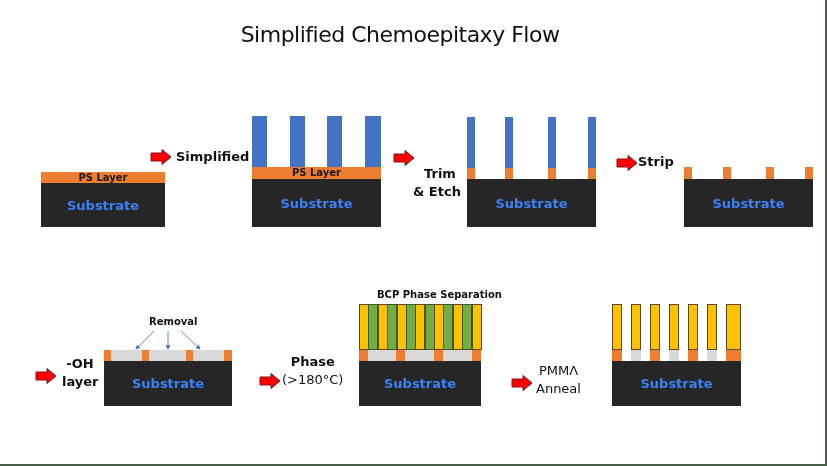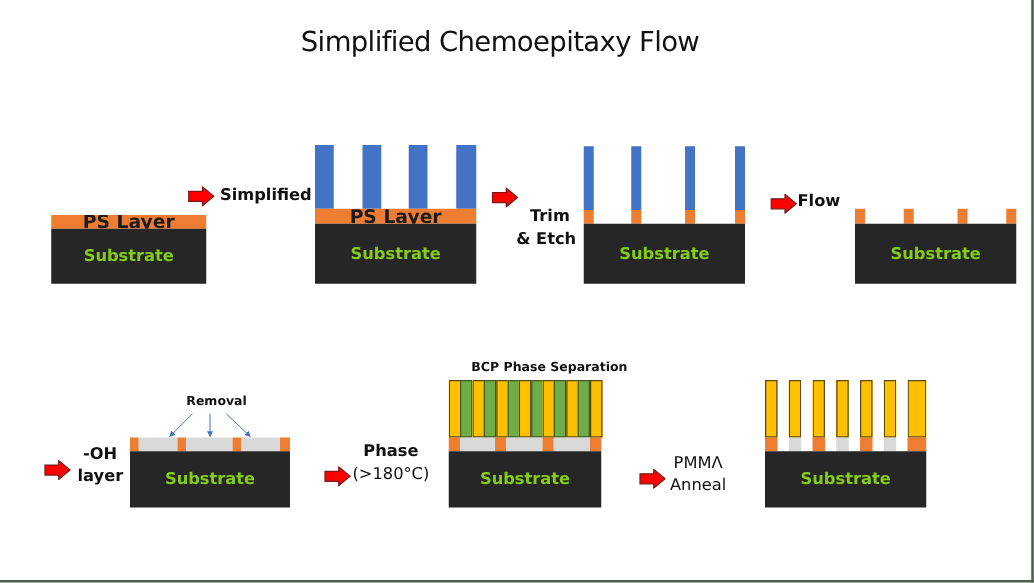--- a/index.html
+++ b/index.html
@@ -1,22 +1,22 @@
 <!DOCTYPE html>
 <html><head>
 <meta charset="utf-8">
 <style>
   html, body { margin:0; padding:0; background:#ffffff; }
   body { width:827px; height:466px; position:relative; overflow:hidden; font-family:"DejaVu Sans", sans-serif; }
   .frame-r { position:absolute; right:0; top:0; width:2px; height:466px; background:#4a5e4c; }
   .frame-b { position:absolute; left:0; bottom:0; width:827px; height:2px; background:#4a5e4c; }
   .title { position:absolute; left:0; width:800px; top:22px; text-align:center; font-weight:normal; font-size:22px; color:#111; letter-spacing:-0.5px; }
   .abs { position:absolute; }
-  .sub { position:absolute; background:#262626; color:#84cc16; font-weight:bold; font-size:13px; display:flex; align-items:center; justify-content:center; }
-  .ps { position:absolute; background:#ed7d31; color:#1a1a1a; font-weight:bold; font-size:15px; display:flex; align-items:center; justify-content:center; line-height:1; overflow:hidden; }
+  .sub { position:absolute; background:#262626; color:#3b82f6; font-weight:bold; font-size:13px; display:flex; align-items:center; justify-content:center; }
+  .ps { position:absolute; background:#ed7d31; color:#1a1a1a; font-weight:bold; font-size:10px; display:flex; align-items:center; justify-content:center; line-height:1; overflow:hidden; }
   .blue { position:absolute; background:#4472c4; }
   .orange { position:absolute; background:#ed7d31; }
   .gray { position:absolute; background:#d9d9d9; }
   .yellow { position:absolute; background:#ffc000; box-shadow: inset 0 0 0 1px #5a4a10; }
   .green { position:absolute; background:#70ad47; box-shadow: inset 0 0 0 1px #3c5a28; }
   .label { position:absolute; font-size:13px; color:#111; line-height:18px; }
   .bold { font-weight:bold; }
   .small { font-size:10px; font-weight:bold; color:#111; }
   .arrow { position:absolute; width:22px; height:16px; }
 </style>
@@ -71,21 +71,21 @@
   <div class="blue" style="left:548px;top:117px;width:8px;height:51px;"></div>
   <div class="orange" style="left:548px;top:168px;width:8px;height:11px;"></div>
   <div class="blue" style="left:588px;top:117px;width:8px;height:51px;"></div>
   <div class="orange" style="left:588px;top:168px;width:8px;height:11px;"></div>
   <div class="sub" style="left:467px;top:179px;width:129px;height:48px;">Substrate</div>
 </div>
 
 <svg class="arrow" style="left:616px;top:155px;">
     <use href="#redarrow"></use>
   </svg>
-<div class="label bold" style="left:638px;top:153px;">Flow</div>
+<div class="label bold" style="left:638px;top:153px;">Strip</div>
 
 <div>
   <div class="orange" style="left:684px;top:167px;width:8px;height:12px;"></div>
   <div class="orange" style="left:723px;top:167px;width:8px;height:12px;"></div>
   <div class="orange" style="left:766px;top:167px;width:8px;height:12px;"></div>
   <div class="orange" style="left:805px;top:167px;width:8px;height:12px;"></div>
   <div class="sub" style="left:684px;top:179px;width:129px;height:48px;">Substrate</div>
 </div>
 
 <svg class="arrow" style="left:35px;top:368px;">

